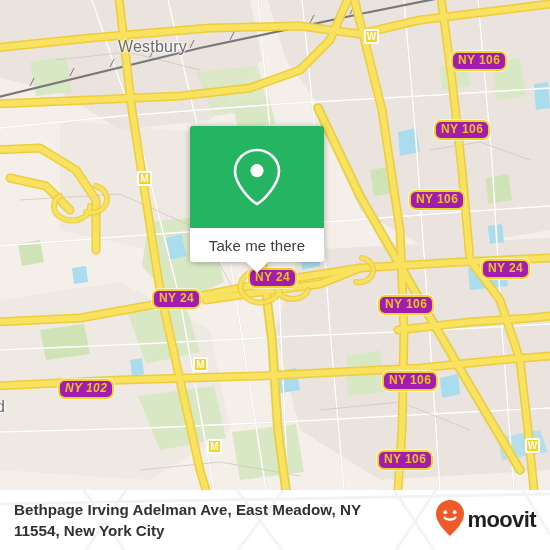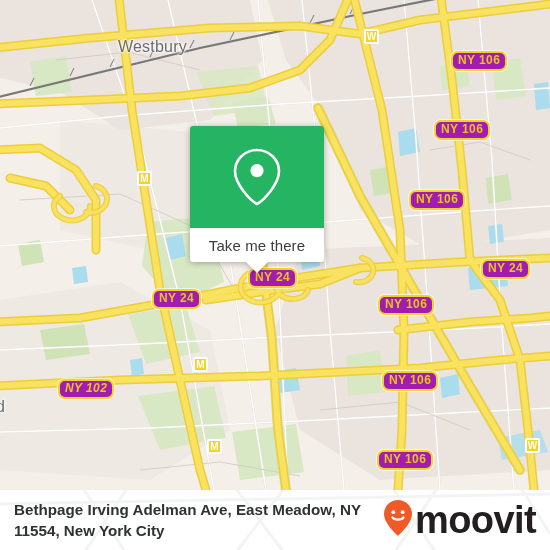--- a/index.html
+++ b/index.html
@@ -103,21 +103,21 @@
   #footer-inner{
     position:relative;height:60px;display:flex;align-items:center;
     justify-content:space-between;padding:0 14px 0 14px;box-sizing:border-box;
   }
   #addr{
     color:#2f3133;font-size:15.2px;font-weight:bold;line-height:21px;
     max-width:380px;
   }
   #brand{display:flex;align-items:center;gap:2px;}
   #brand-word{
-    color:#231f20;font-size:38px;font-weight:bold;letter-spacing:-.6px;
+    color:#231f20;font-size:22px;font-weight:bold;letter-spacing:-.6px;
     line-height:30px;
   }
 </style>
 </head>
 <body>
 
 <div id="app">
 
   <div id="map">
 

